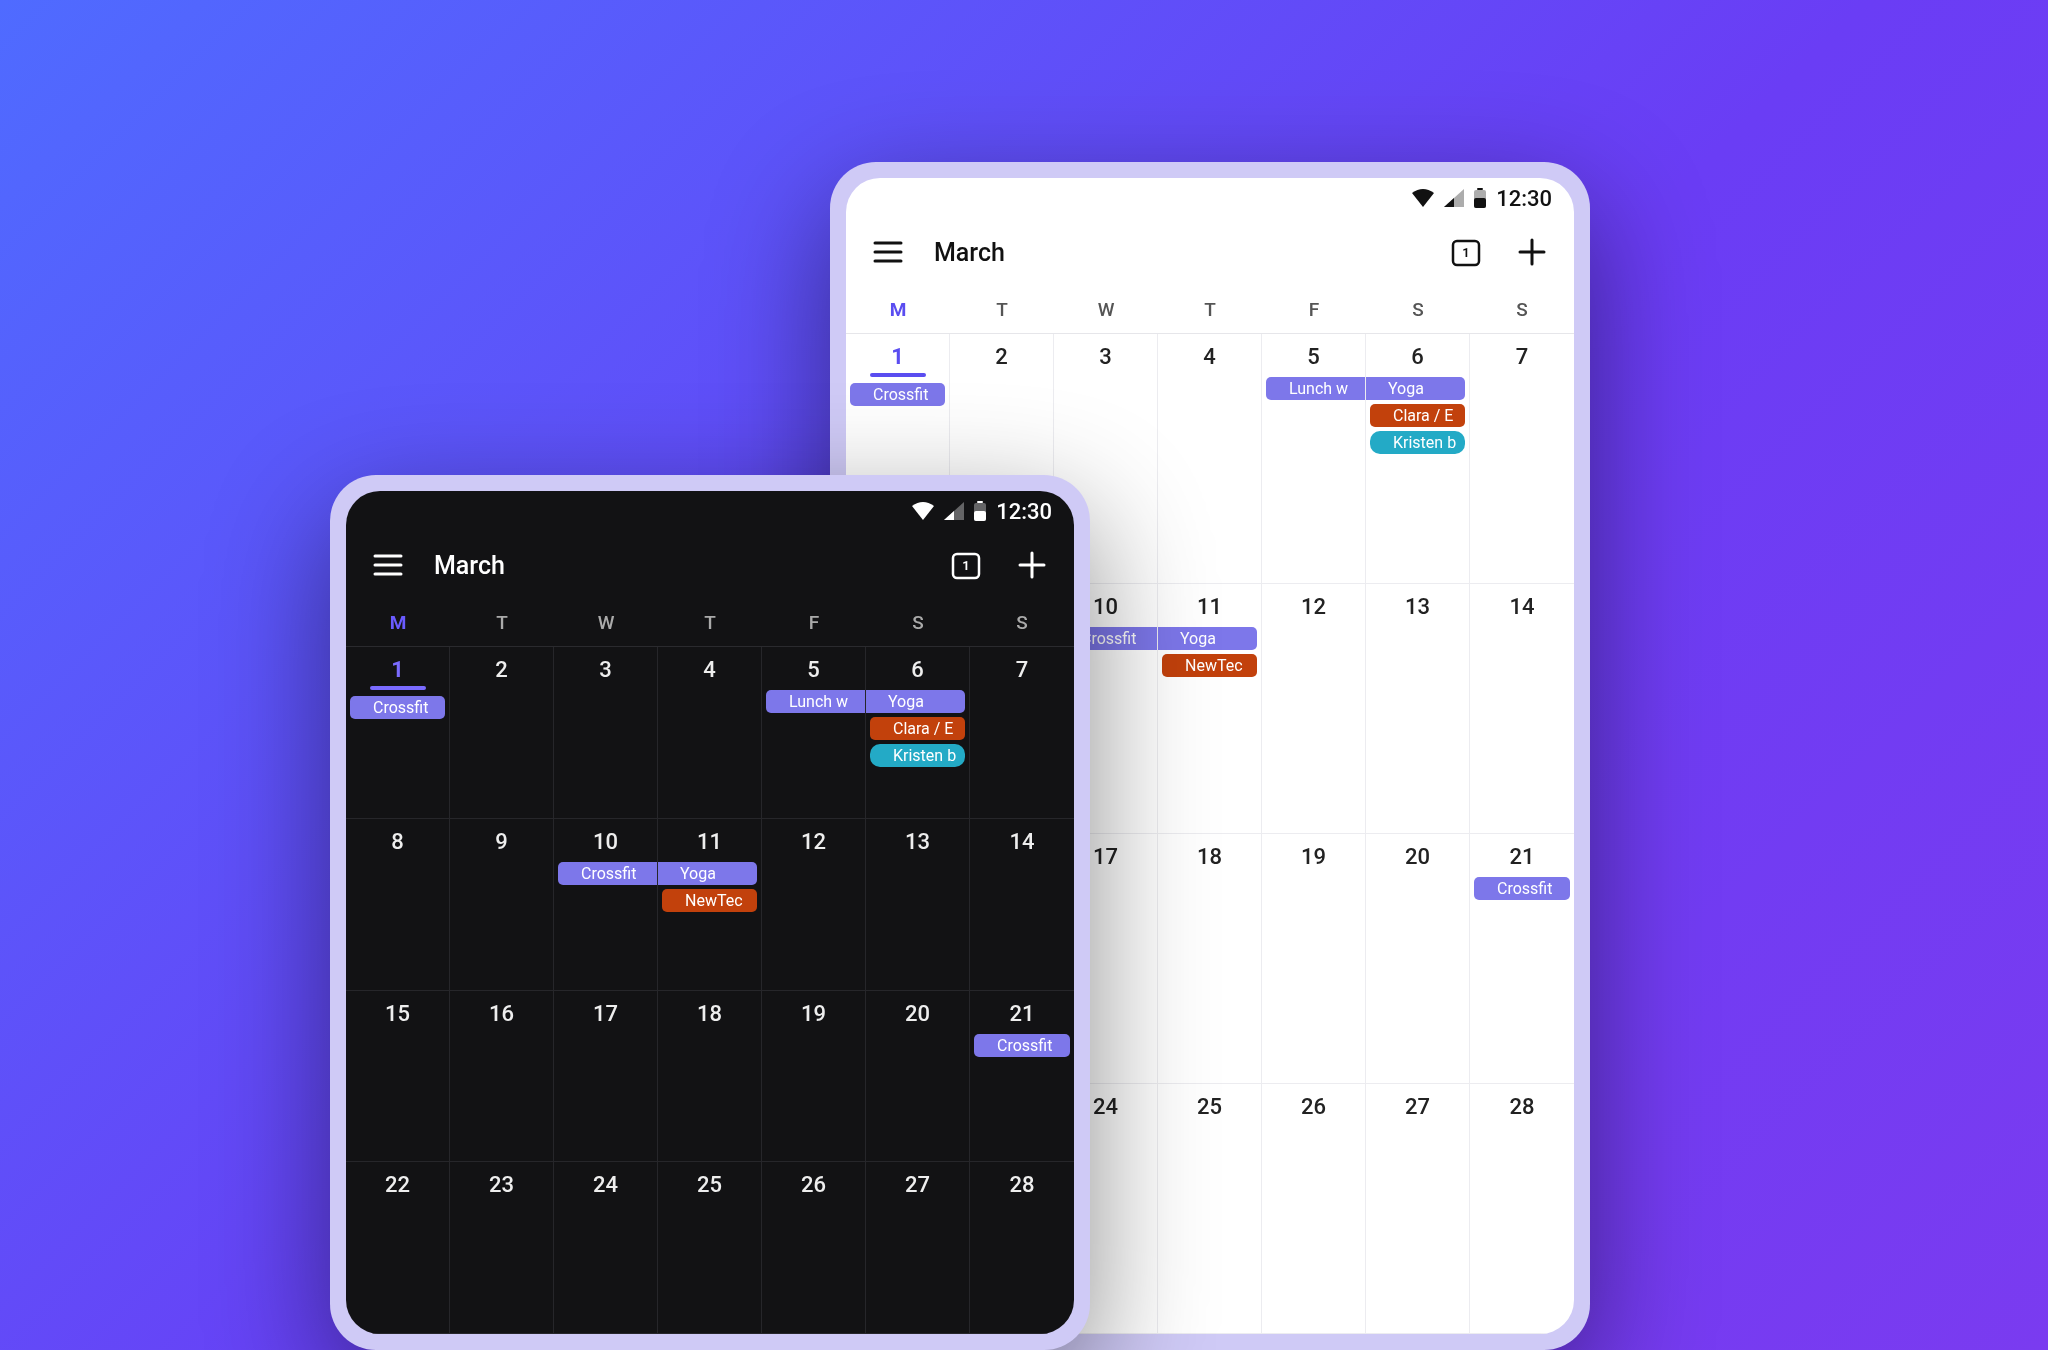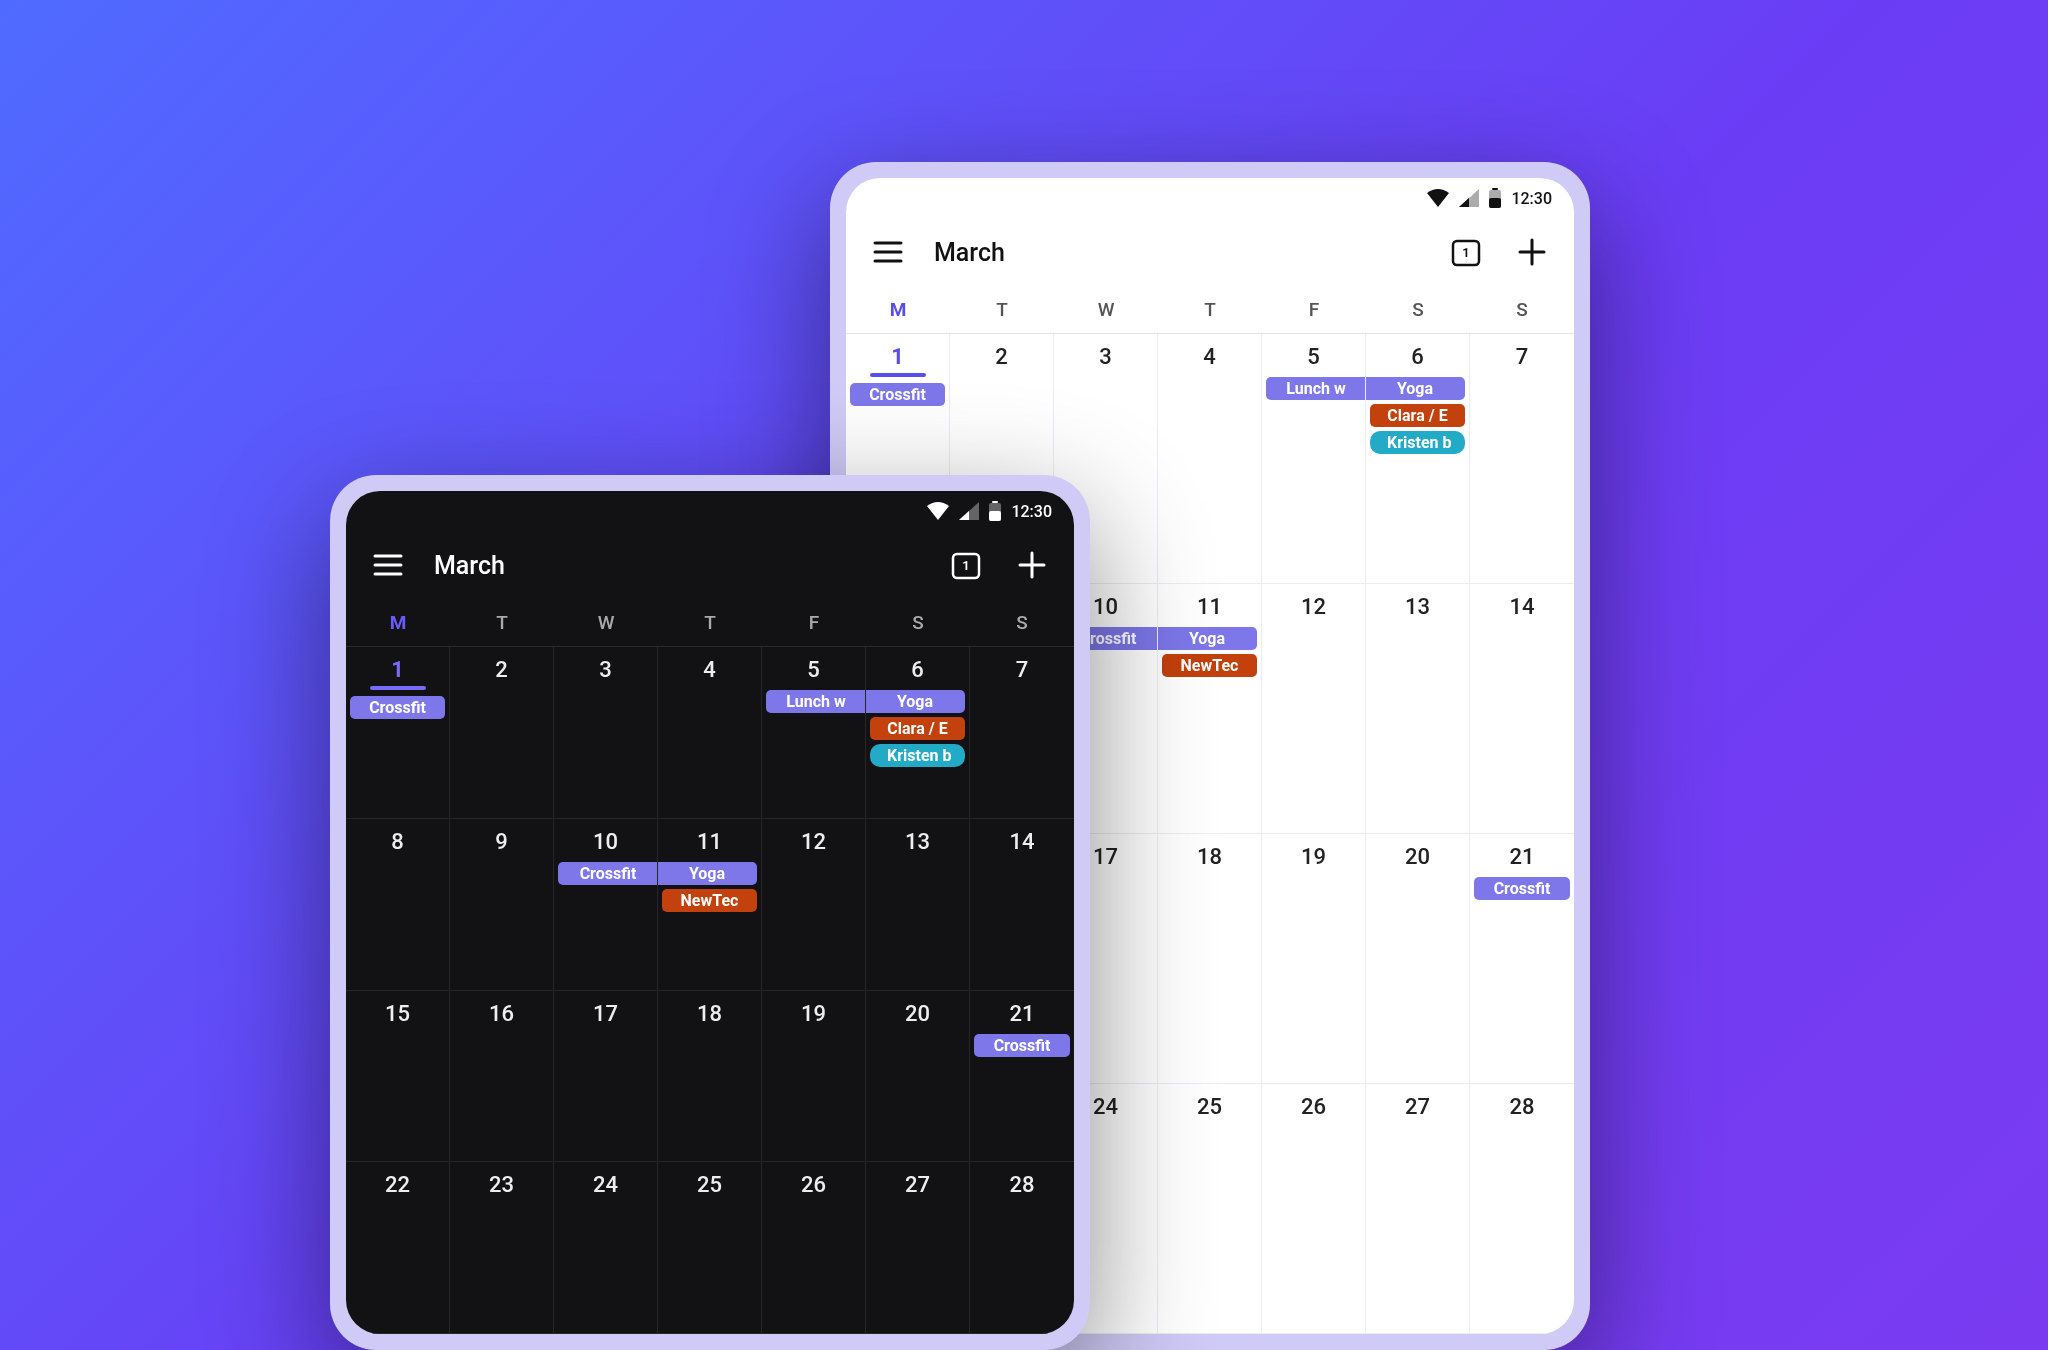--- a/index.html
+++ b/index.html
@@ -46,21 +46,21 @@
   .dark  .screen { background: #121214; color: #fff; }
 
   
   .statusbar {
     height: 40px;
     display: flex;
     align-items: center;
     justify-content: flex-end;
     gap: 10px;
     padding: 2px 22px;
-    font-size: 16px;
+    font-size: 22px;
     font-weight: 500;
   }
   .statusbar svg { display: block; }
   .light .statusbar { color: #111; fill: #111; }
   .dark  .statusbar { color: #fff; fill: #fff; }
 
   
   .header {
     display: flex;
     align-items: center;
@@ -133,27 +133,26 @@
     height: 4px;
     margin: -4px auto 6px auto;
     border-radius: 2px;
   }
   .light .today-underline { background:#5a4df0; }
   .dark  .today-underline { background:#7a6bff; }
 
   .events { display: flex; flex-direction: column; gap: 4px; }
   .event {
     font-size: 16px;
-    font-weight: 700;
+    font-weight: 400;
     color: #fff;
     border-radius: 5px;
-    padding: 2px 17px;
+    padding: 2px 23px;
     white-space: nowrap;
     overflow: hidden;
-    text-align: center;
   }
   .event.lavender { background: #7d77ea; }
   .event.magenta  { background: #c2410c; }
   .event.teal     { background: #23aac6; border-radius: 10px; }
 
   .event.span-left  { border-top-left-radius: 0; border-bottom-left-radius: 0; margin-left:-5px; }
   .event.span-right { border-top-right-radius: 0; border-bottom-right-radius: 0; margin-right:-5px; }
 </style>
 </head>
 <body>

